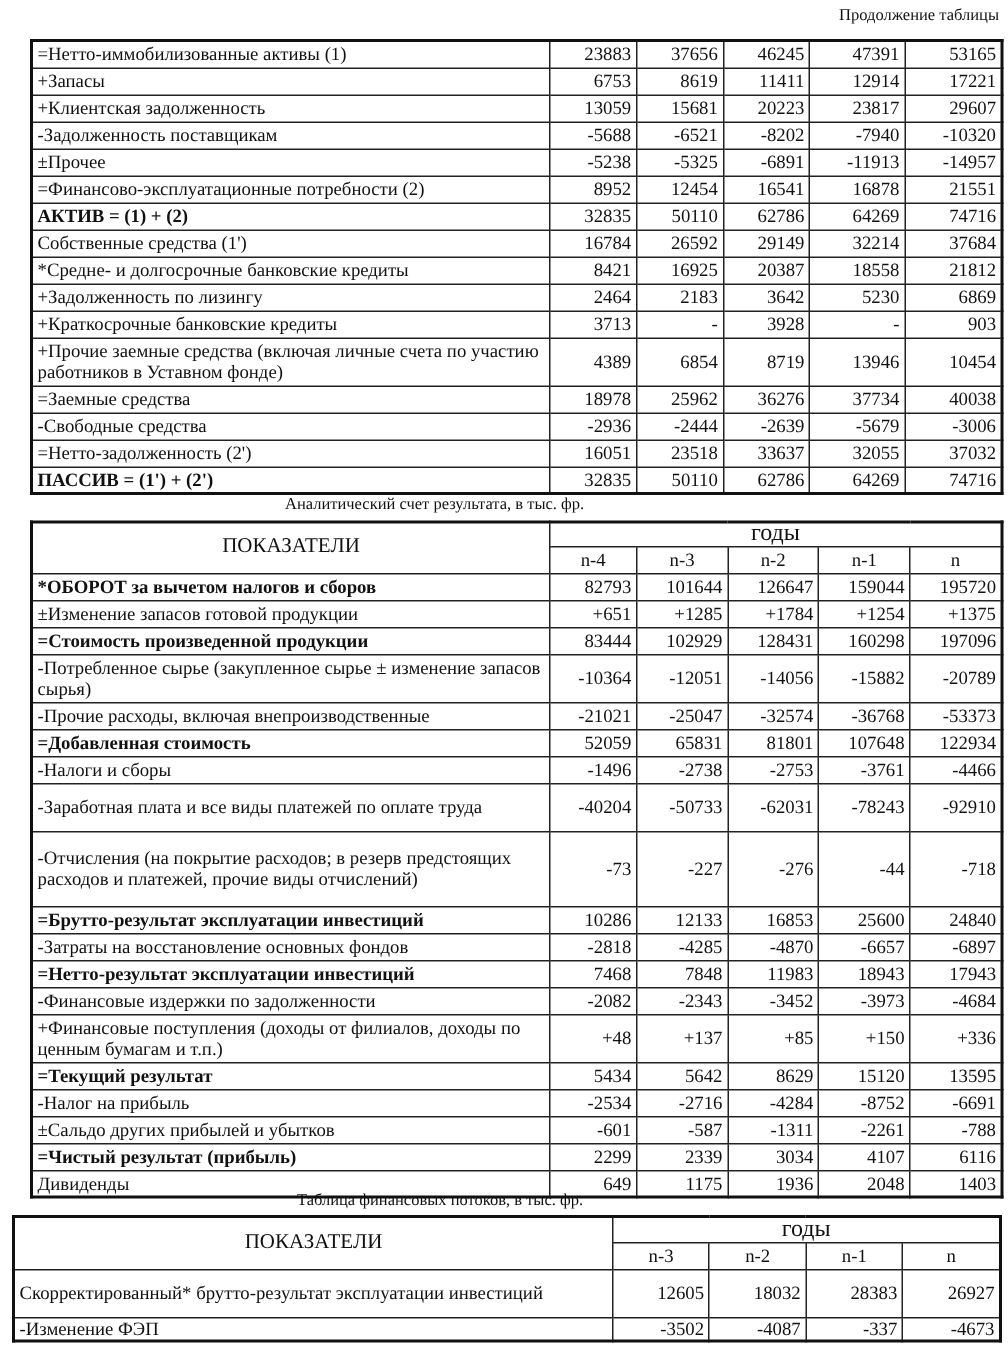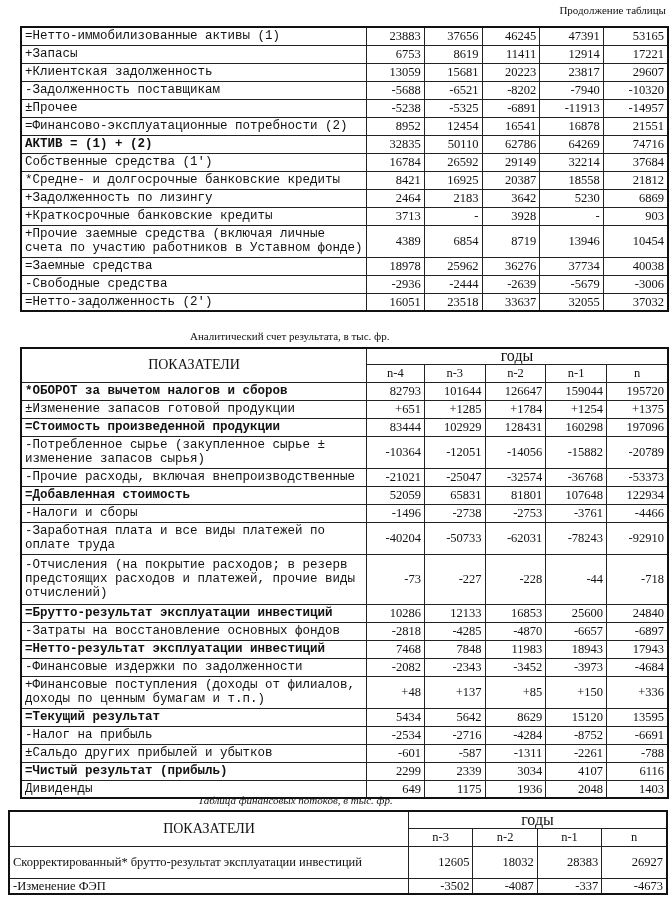--- a/index.html
+++ b/index.html
@@ -9,21 +9,21 @@
   table { position:absolute; border-collapse:collapse; font-size:12.5px; line-height:14px; }
   td, th { border:1px solid #222; padding:0 3px; vertical-align:middle; }
   td.num { text-align:right; white-space:nowrap; }
   td.lbl { text-align:left; }
   th { font-weight:normal; text-align:center; }
   .b { font-weight:bold; }
   table.t1 { left:20px; top:26px; width:649px; border:2px solid #111; }
   table.t2 { left:20px; top:347px; width:649px; border:2px solid #111; }
   table.t3 { left:8px; top:810px; width:660px; border:2px solid #111; }
   .t1 tr, .t2 tr { height:18px; }
-  .t1 td.lbl, .t2 td.lbl { width:338px;font-family:Liberation Mono, monospace; }
+  .t1 td.lbl, .t2 td.lbl { width:338px; }
   .hdr-big { font-size:14px; }
   .small { font-size:16px; }
 </style>
 </head>
 <body>
 
 <div class="caption" style="right:6px; top:4px;">Продолжение таблицы</div>
 
 <table class="t1">
   <tbody id="t1body">
@@ -139,20 +139,28 @@
         <td class="num">-5679</td>
         <td class="num">-3006</td>
       </tr>
       <tr>
         <td class="lbl">=Нетто-задолженность (2')</td>
         <td class="num">16051</td>
         <td class="num">23518</td>
         <td class="num">33637</td>
         <td class="num">32055</td>
         <td class="num">37032</td>
+      </tr>
+      <tr>
+        <td class="lbl b">ПАССИВ = (1') + (2')</td>
+        <td class="num">32835</td>
+        <td class="num">50110</td>
+        <td class="num">62786</td>
+        <td class="num">64269</td>
+        <td class="num">74716</td>
       </tr>
     </tbody>
 </table>
 
 <div class="caption" style="left:190px; top:330px;">Аналитический счет результата, в тыс. фр.</div>
 
 <table class="t2">
   <thead>
     <tr style="height:16px;">
       <th rowspan="2" class="hdr-big" style="width:338px;">ПОКАЗАТЕЛИ</th>
@@ -228,21 +236,21 @@
         <td class="num">-40204</td>
         <td class="num">-50733</td>
         <td class="num">-62031</td>
         <td class="num">-78243</td>
         <td class="num">-92910</td>
       </tr>
       <tr style="height: 50px;">
         <td class="lbl">-Отчисления (на покрытие расходов; в резерв предстоящих расходов и платежей, прочие виды отчислений)</td>
         <td class="num">-73</td>
         <td class="num">-227</td>
-        <td class="num">-228</td>
+        <td class="num">-276</td>
         <td class="num">-44</td>
         <td class="num">-718</td>
       </tr>
       <tr>
         <td class="lbl b">=Брутто-результат эксплуатации инвестиций</td>
         <td class="num">10286</td>
         <td class="num">12133</td>
         <td class="num">16853</td>
         <td class="num">25600</td>
         <td class="num">24840</td>
@@ -315,21 +323,21 @@
         <td class="lbl">Дивиденды</td>
         <td class="num">649</td>
         <td class="num">1175</td>
         <td class="num">1936</td>
         <td class="num">2048</td>
         <td class="num">1403</td>
       </tr>
     </tbody>
 </table>
 
-<div class="caption" style="left:198px; top:794px;font-style:italic;">Таблица финансовых потоков, в тыс. фр.</div>
+<div class="caption" style="left:198px; top:794px;">Таблица финансовых потоков, в тыс. фр.</div>
 
 <table class="t3">
   <thead>
     <tr style="height:17px;">
       <th rowspan="2" class="hdr-big" style="width:392px;">ПОКАЗАТЕЛИ</th>
       <th colspan="4" class="small">годы</th>
     </tr>
     <tr id="t3cols" style="height:18px;">
         <th>n-3</th>
         <th>n-2</th>

